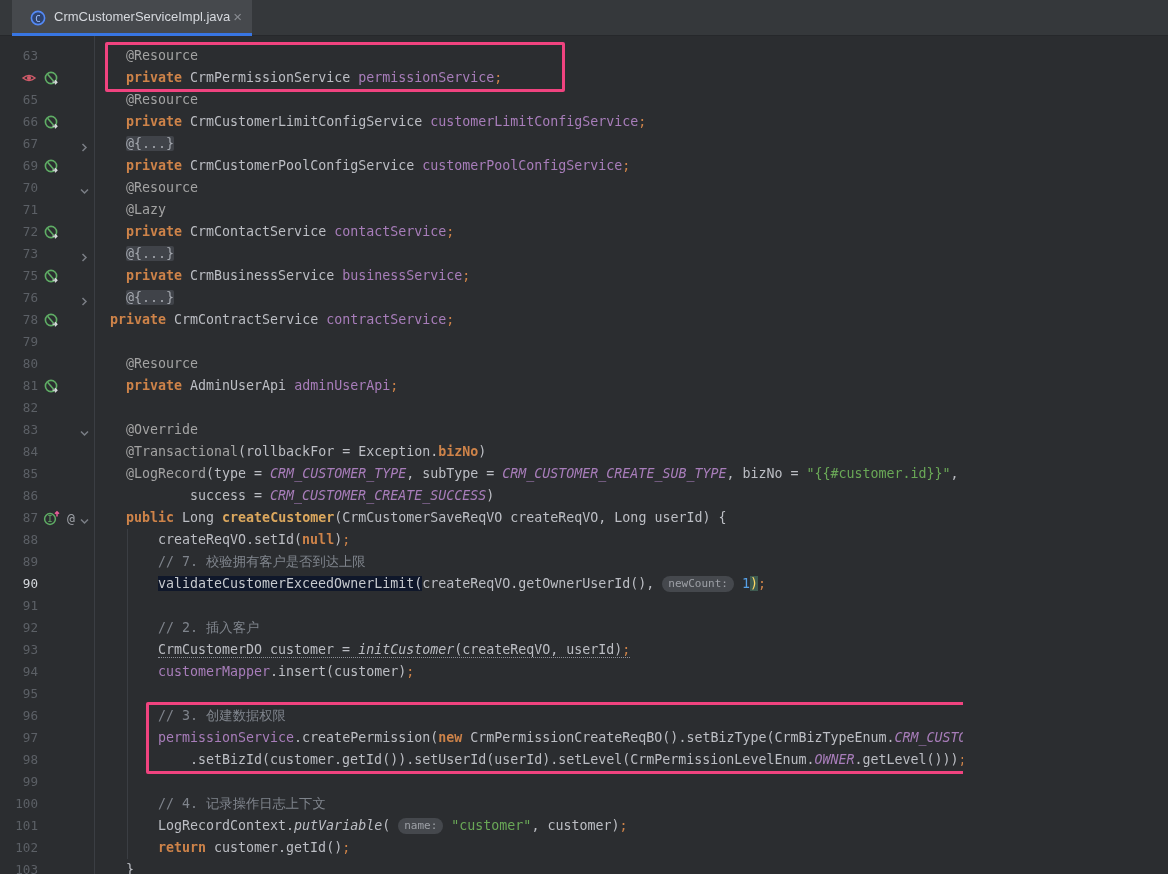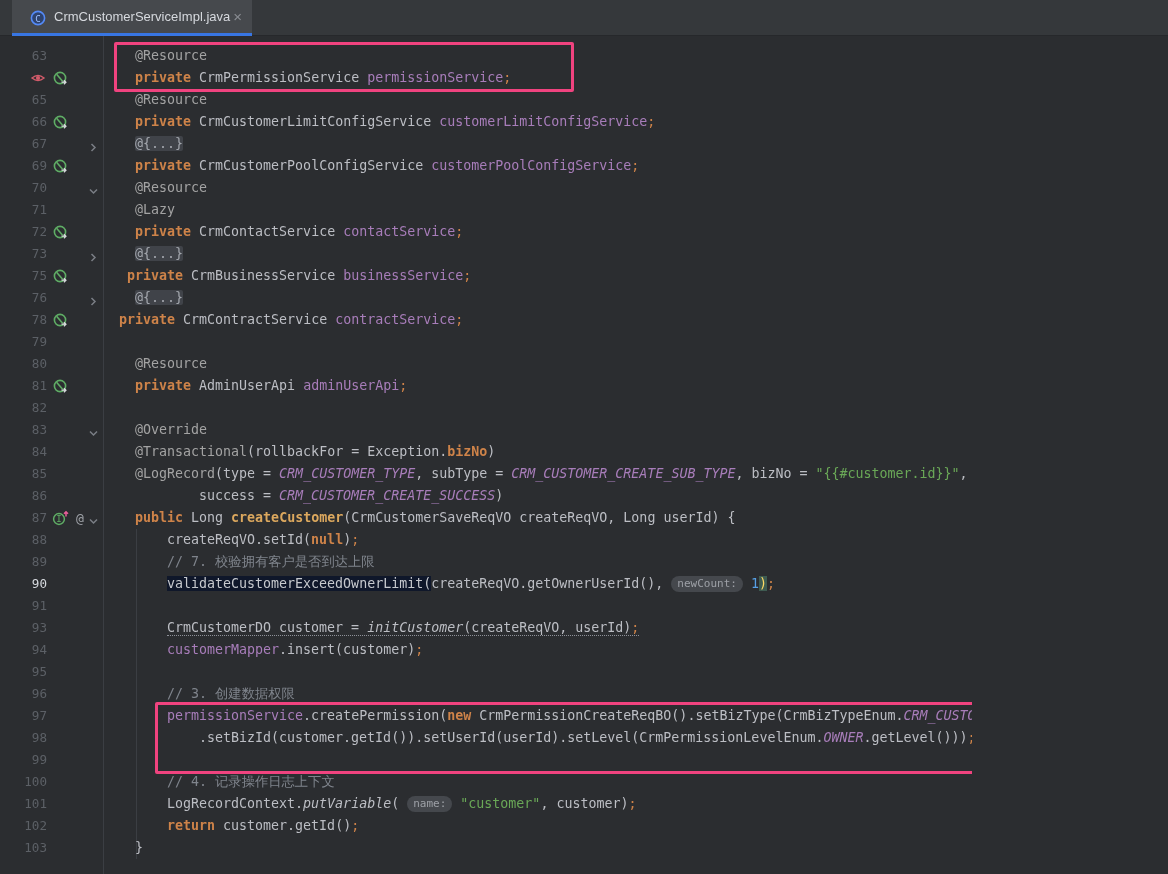--- a/index.html
+++ b/index.html
@@ -6,21 +6,21 @@
   #app{position:relative;width:1168px;height:874px;overflow:hidden;background:#2B2D30;
        font-family:"DejaVu Sans Mono",monospace;font-size:13.3px;}
   
   .tabbar{position:absolute;left:0;top:0;width:1168px;height:36px;background:#35383B;border-bottom:1px solid #26282B;box-sizing:border-box;}
   .tab{position:absolute;left:12px;top:0;width:240px;height:36px;background:#46494D;cursor:pointer;}
   .tabicon{position:absolute;left:18px;top:10px;width:16px;height:16px;}
   .tabtitle{position:absolute;left:42px;top:9px;font-family:"Liberation Sans",sans-serif;font-size:13px;color:#D6D9DE;white-space:nowrap;}
   .tabclose{position:absolute;right:10px;top:8px;font-family:"Liberation Sans",sans-serif;font-size:15px;color:#8A8D93;}
   .tabunderline{position:absolute;left:0;bottom:0;width:100%;height:3px;background:#3876E3;}
   
-  .editor{position:absolute;left:9px;top:36px;width:963px;height:838px;background:#2B2D30;overflow:hidden;}
+  .editor{position:absolute;left:0;top:36px;width:963px;height:838px;background:#2B2D30;overflow:hidden;}
   .gutter-border{position:absolute;left:94px;top:0;width:1px;height:100%;background:#3B3E43;}
   .wrap-guide{position:absolute;left:1028px;top:0;width:1px;height:100%;background:#393C40;}
   .indent-guide{position:absolute;left:127px;top:493px;width:1px;height:330px;background:#3B3E43;}
   #lines{position:absolute;left:0;top:9px;width:100%;}
   .line{position:relative;height:22px;line-height:22px;white-space:pre;}
   .gutter{position:absolute;left:0;top:0;width:94px;height:22px;}
   .lnum{position:absolute;left:0;top:0;width:38px;text-align:right;color:#5C6066;font-size:12.6px;}
   .lnum.active{color:#D6D9DE;}
   .gico{position:absolute;top:3px;width:17px;height:16px;cursor:pointer;}
   .slot-num{left:21px;} .slot-1{left:43px;} .slot-2{left:63px;}
@@ -104,21 +104,21 @@
                 <line x1="4.6" y1="4.2" x2="10.6" y2="11.2" stroke="#5FAD65" stroke-width="1.6"></line>
                 <path d="M9.5 12.2 h4.4 M11.9 10.2 l2 2 l-2 2" stroke="#D9DBDE" stroke-width="1.3" fill="none"></path>
               </svg></span></div><div class="codeline" style="padding-left:32px"><span class="lc"><span class="tk-k">private</span><span class="tk-d"> CrmContactService </span><span class="tk-f">contactService</span><span class="tk-semi">;</span></span></div></div>
         <div class="line"><div class="gutter"><span class="lnum">73</span><span class="fold"><svg width="11" height="11" viewBox="0 0 11 11">
                 <path d="M3.5 2 L7 5.5 L3.5 9" stroke="#7A7E85" stroke-width="1.5" fill="none"></path>
               </svg></span></div><div class="codeline" style="padding-left:32px"><span class="lc"><span class="tk-fold">@{...}</span></span></div></div>
         <div class="line"><div class="gutter"><span class="lnum">75</span><span class="gico slot-1"><svg width="17" height="16" viewBox="0 0 17 16">
                 <circle cx="8" cy="8" r="5.6" fill="none" stroke="#5FAD65" stroke-width="1.6"></circle>
                 <line x1="4.6" y1="4.2" x2="10.6" y2="11.2" stroke="#5FAD65" stroke-width="1.6"></line>
                 <path d="M9.5 12.2 h4.4 M11.9 10.2 l2 2 l-2 2" stroke="#D9DBDE" stroke-width="1.3" fill="none"></path>
-              </svg></span></div><div class="codeline" style="padding-left:24px"><span class="lc"><span class="tk-k">private</span><span class="tk-d"> CrmBusinessService </span><span class="tk-f">businessService</span><span class="tk-semi">;</span></span></div></div>
+              </svg></span></div><div class="codeline" style="padding-left:32px"><span class="lc"><span class="tk-k">private</span><span class="tk-d"> CrmBusinessService </span><span class="tk-f">businessService</span><span class="tk-semi">;</span></span></div></div>
         <div class="line"><div class="gutter"><span class="lnum">76</span><span class="fold"><svg width="11" height="11" viewBox="0 0 11 11">
                 <path d="M3.5 2 L7 5.5 L3.5 9" stroke="#7A7E85" stroke-width="1.5" fill="none"></path>
               </svg></span></div><div class="codeline" style="padding-left:32px"><span class="lc"><span class="tk-fold">@{...}</span></span></div></div>
         <div class="line"><div class="gutter"><span class="lnum">78</span><span class="gico slot-1"><svg width="17" height="16" viewBox="0 0 17 16">
                 <circle cx="8" cy="8" r="5.6" fill="none" stroke="#5FAD65" stroke-width="1.6"></circle>
                 <line x1="4.6" y1="4.2" x2="10.6" y2="11.2" stroke="#5FAD65" stroke-width="1.6"></line>
                 <path d="M9.5 12.2 h4.4 M11.9 10.2 l2 2 l-2 2" stroke="#D9DBDE" stroke-width="1.3" fill="none"></path>
               </svg></span></div><div class="codeline" style="padding-left:16px"><span class="lc"><span class="tk-k">private</span><span class="tk-d"> CrmContractService </span><span class="tk-f">contractService</span><span class="tk-semi">;</span></span></div></div>
         <div class="line"><div class="gutter"><span class="lnum">79</span></div><div class="codeline" style="padding-left:0px"><span class="lc"></span></div></div>
         <div class="line"><div class="gutter"><span class="lnum">80</span></div><div class="codeline" style="padding-left:32px"><span class="lc"><span class="tk-a">@Resource</span></span></div></div>
@@ -140,20 +140,21 @@
                 <path d="M14 6.5 V1.8 M12 3.8 L14 1.8 L16 3.8" stroke="#E75E98" stroke-width="1.5" fill="none"></path>
               </svg></span><span class="gico slot-2"><svg width="16" height="16" viewBox="0 0 16 16">
                 <text x="8" y="12.5" fill="#9DA0A6" font-size="13" text-anchor="middle" font-family="DejaVu Sans Mono, monospace">@</text>
               </svg></span><span class="fold"><svg width="11" height="11" viewBox="0 0 11 11">
                 <path d="M2 3.5 L5.5 7 L9 3.5" stroke="#7A7E85" stroke-width="1.5" fill="none"></path>
               </svg></span></div><div class="codeline" style="padding-left:32px"><span class="lc"><span class="tk-k">public</span><span class="tk-d"> Long </span><span class="tk-m">createCustomer</span><span class="tk-d">(CrmCustomerSaveReqVO createReqVO, Long userId) {</span></span></div></div>
         <div class="line"><div class="gutter"><span class="lnum">88</span></div><div class="codeline" style="padding-left:64px"><span class="lc"><span class="tk-d">createReqVO.setId(</span><span class="tk-k">null</span><span class="tk-d">)</span><span class="tk-semi">;</span></span></div></div>
         <div class="line"><div class="gutter"><span class="lnum">89</span></div><div class="codeline" style="padding-left:64px"><span class="lc"><span class="tk-c">// 7. 校验拥有客户是否到达上限</span></span></div></div>
         <div class="line"><div class="gutter"><span class="lnum active">90</span></div><div class="codeline" style="padding-left:64px"><span class="lc"><span class="tk-hl">validateCustomerExceedOwnerLimit(</span><span class="tk-d">createReqVO.getOwnerUserId(), </span><span class="tk-inlay">newCount:</span><span class="tk-d"> </span><span class="tk-n">1</span><span class="tk-pm">)</span><span class="tk-semi">;</span></span></div></div>
         <div class="line"><div class="gutter"><span class="lnum">91</span></div><div class="codeline" style="padding-left:0px"><span class="lc"></span></div></div>
+        <div class="line"><div class="gutter"><span class="lnum">92</span></div><div class="codeline" style="padding-left:64px"><span class="lc"><span class="tk-c">// 2. 插入客户</span></span></div></div>
         <div class="line"><div class="gutter"><span class="lnum">93</span></div><div class="codeline" style="padding-left:64px"><span class="lc u"><span class="tk-d">CrmCustomerDO customer = </span><span class="tk-it">initCustomer</span><span class="tk-d">(createReqVO, userId)</span><span class="tk-semi">;</span></span></div></div>
         <div class="line"><div class="gutter"><span class="lnum">94</span></div><div class="codeline" style="padding-left:64px"><span class="lc"><span class="tk-f">customerMapper</span><span class="tk-d">.insert(customer)</span><span class="tk-semi">;</span></span></div></div>
         <div class="line"><div class="gutter"><span class="lnum">95</span></div><div class="codeline" style="padding-left:0px"><span class="lc"></span></div></div>
         <div class="line"><div class="gutter"><span class="lnum">96</span></div><div class="codeline" style="padding-left:64px"><span class="lc"><span class="tk-c">// 3. 创建数据权限</span></span></div></div>
         <div class="line"><div class="gutter"><span class="lnum">97</span></div><div class="codeline" style="padding-left:64px"><span class="lc"><span class="tk-f">permissionService</span><span class="tk-d">.createPermission(</span><span class="tk-k">new</span><span class="tk-d"> CrmPermissionCreateReqBO().setBizType(CrmBizTypeEnum.</span><span class="tk-cst">CRM_CUSTOMER</span><span class="tk-d">.getType())</span></span></div></div>
         <div class="line"><div class="gutter"><span class="lnum">98</span></div><div class="codeline" style="padding-left:96px"><span class="lc"><span class="tk-d">.setBizId(customer.getId()).setUserId(userId).setLevel(CrmPermissionLevelEnum.</span><span class="tk-cst">OWNER</span><span class="tk-d">.getLevel()))</span><span class="tk-semi">;</span><span class="tk-c"> // 设置当前操作的人为负责人</span></span></div></div>
         <div class="line"><div class="gutter"><span class="lnum">99</span></div><div class="codeline" style="padding-left:0px"><span class="lc"></span></div></div>
         <div class="line"><div class="gutter"><span class="lnum">100</span></div><div class="codeline" style="padding-left:64px"><span class="lc"><span class="tk-c">// 4. 记录操作日志上下文</span></span></div></div>
         <div class="line"><div class="gutter"><span class="lnum">101</span></div><div class="codeline" style="padding-left:64px"><span class="lc"><span class="tk-d">LogRecordContext.</span><span class="tk-it">putVariable</span><span class="tk-d">( </span><span class="tk-inlay">name:</span><span class="tk-d"> </span><span class="tk-s">"customer"</span><span class="tk-d">, customer)</span><span class="tk-semi">;</span></span></div></div>
         <div class="line"><div class="gutter"><span class="lnum">102</span></div><div class="codeline" style="padding-left:64px"><span class="lc"><span class="tk-k">return</span><span class="tk-d"> customer.getId()</span><span class="tk-semi">;</span></span></div></div>

